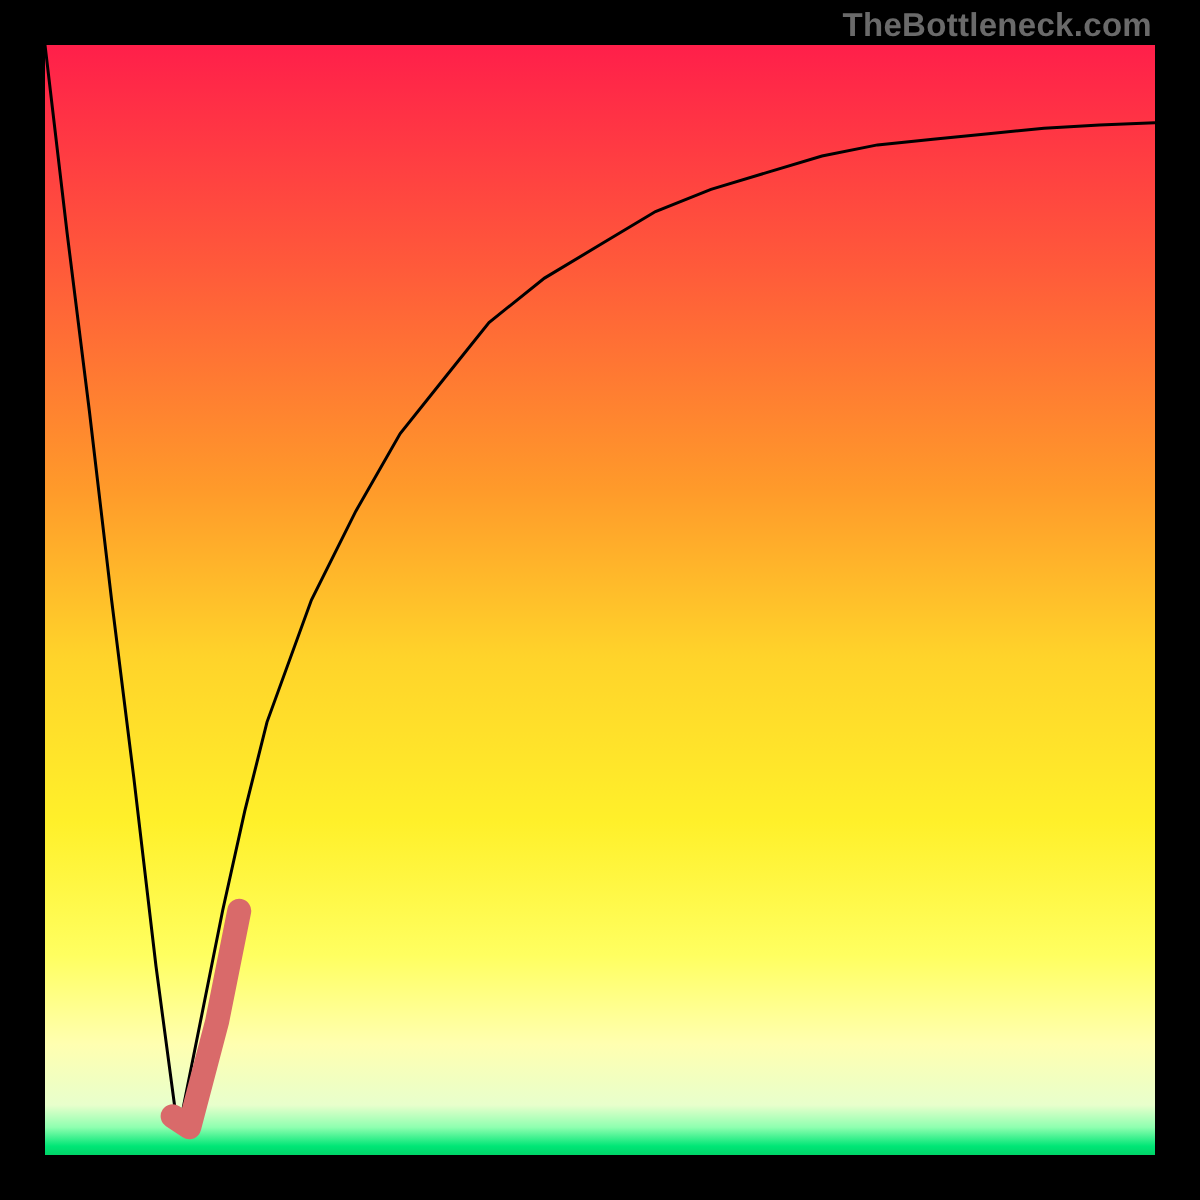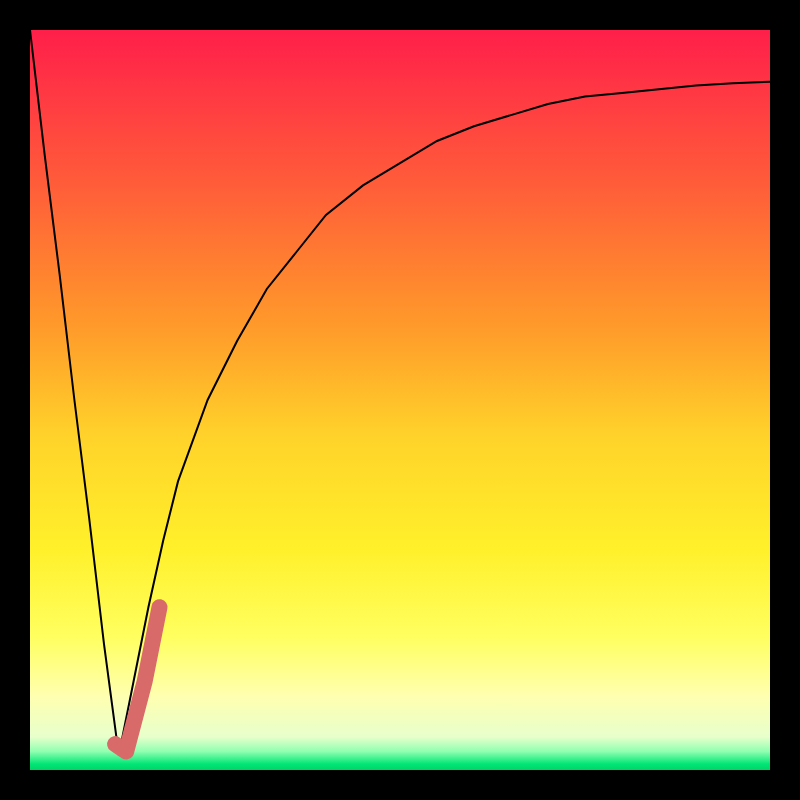--- a/index.html
+++ b/index.html
@@ -49,20 +49,21 @@
     font-weight: 600;
     color: #6a6a6a;
     letter-spacing: 0.2px;
   }
 </style>
 </head>
 <body>
 
 <div class="frame">
 
+  <div class="watermark">TheBottleneck.com</div>
 
   <div class="plot-area">
 
     <svg class="gradient" viewBox="0 0 740 740" preserveAspectRatio="none">
       <defs>
         <linearGradient id="bg-grad" x1="0" y1="0" x2="0" y2="1">
             <stop offset="0%" stop-color="#ff1f4a"></stop>
             <stop offset="20%" stop-color="#ff5a3a"></stop>
             <stop offset="40%" stop-color="#ff9a2a"></stop>
             <stop offset="55.00000000000001%" stop-color="#ffd32a"></stop>

